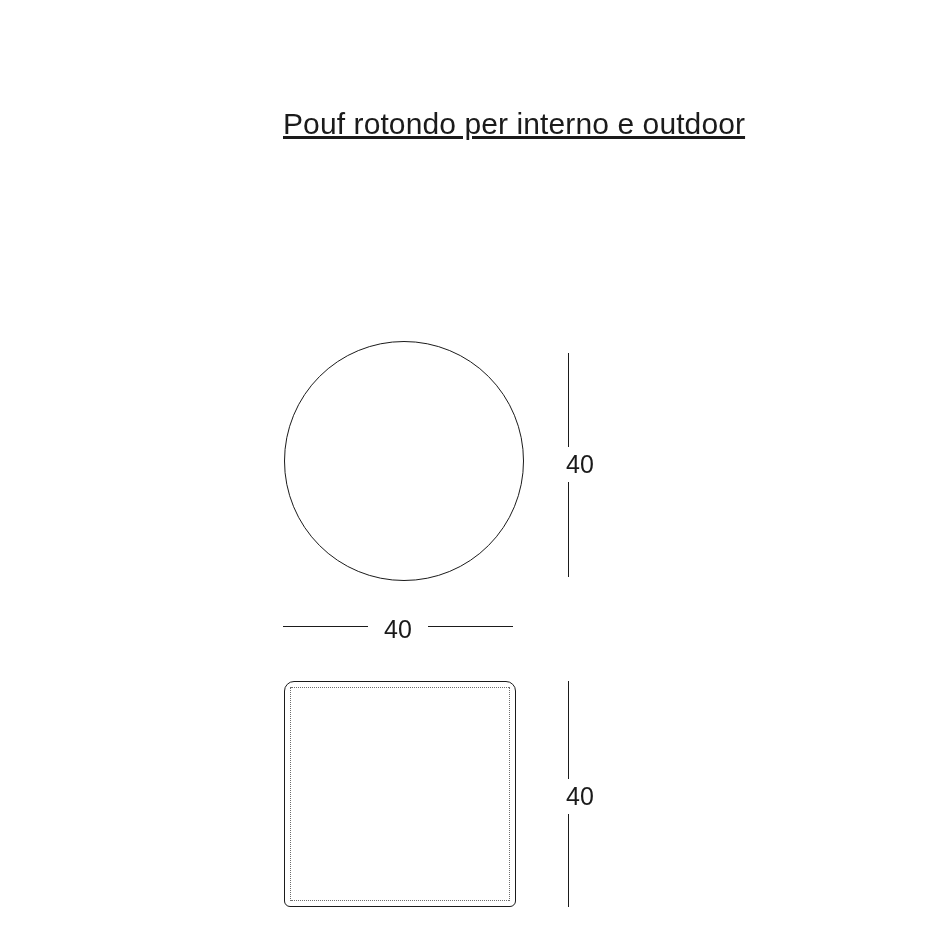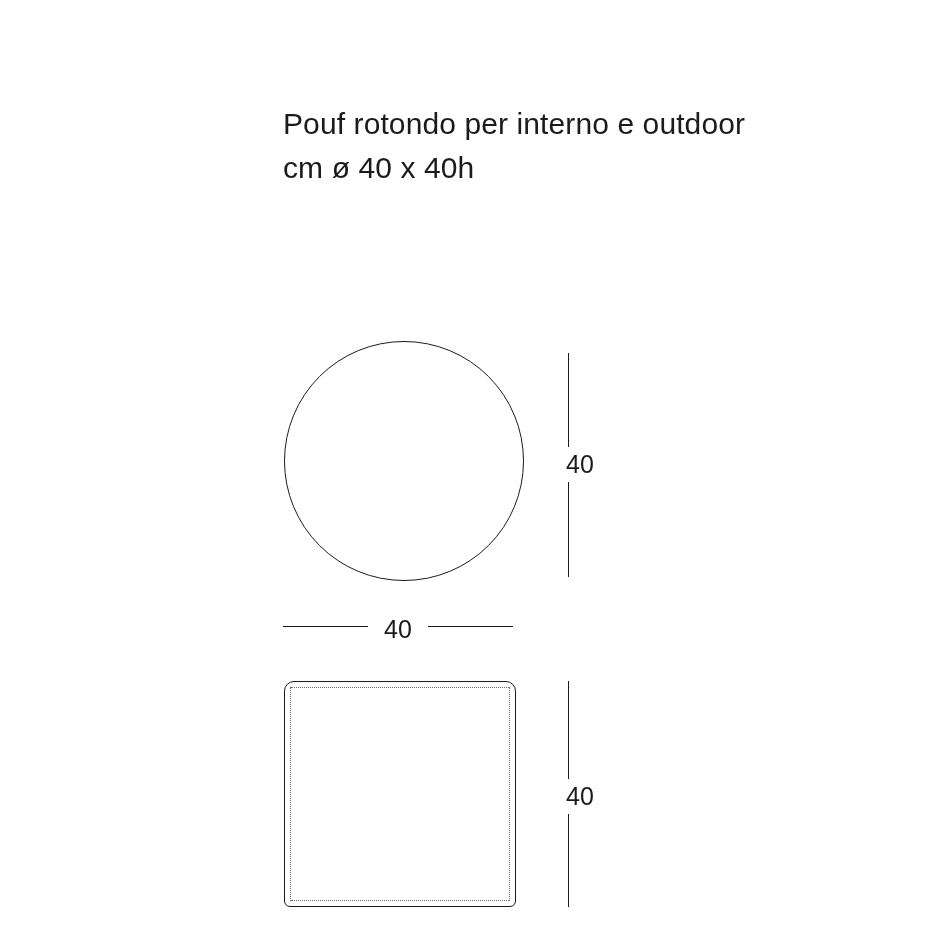--- a/index.html
+++ b/index.html
@@ -19,20 +19,21 @@
     position: absolute;
     inset: 0;
   }
 
   
   .caption {
     position: absolute;
     left: 283px;
     top: 102px;
     line-height: 44px;
+    text-decoration: underline;
   }
   .caption div {
     font-size: 30px;
     font-weight: 400;
     letter-spacing: 0.1px;
     color: #1b1b1b;
     white-space: nowrap;
   }
 
   
@@ -154,21 +155,20 @@
     padding: 3px 0;
   }
 </style>
 </head>
 <body>
 
 <div class="sheet">
 
   <div class="caption">
     <div>Pouf rotondo per interno e outdoor</div>
-    <div>cm ø 40 x 40h</div>
   </div>
 
   <div class="circle"></div>
 
   <div class="vline-1"></div>
   <div class="vlabel-1">40</div>
 
   <div class="hline"></div>
   <div class="hlabel">40</div>
 

